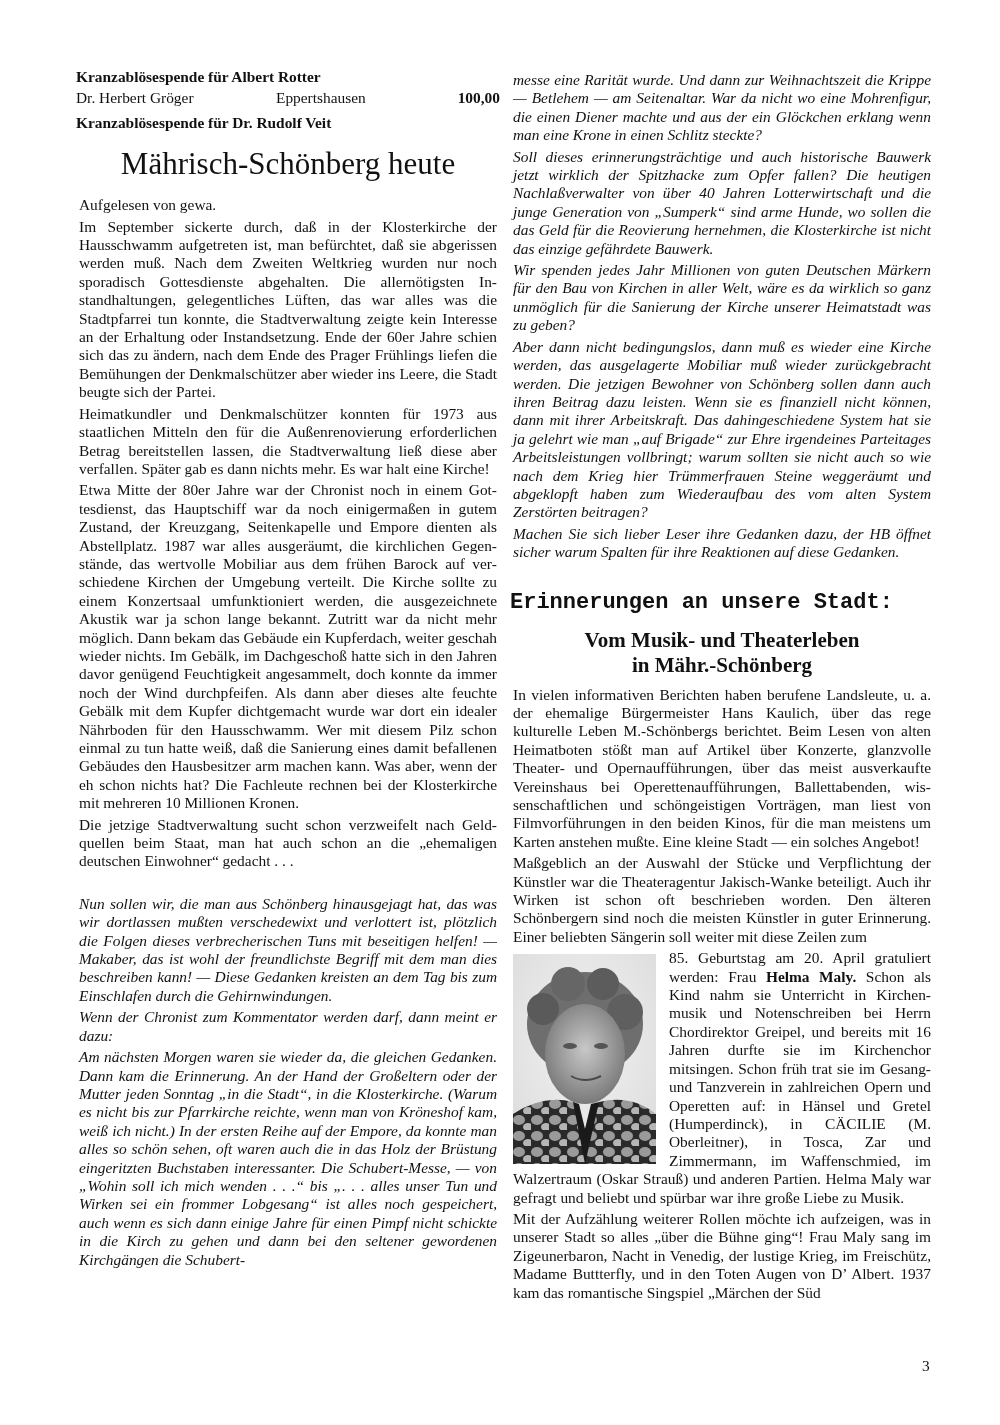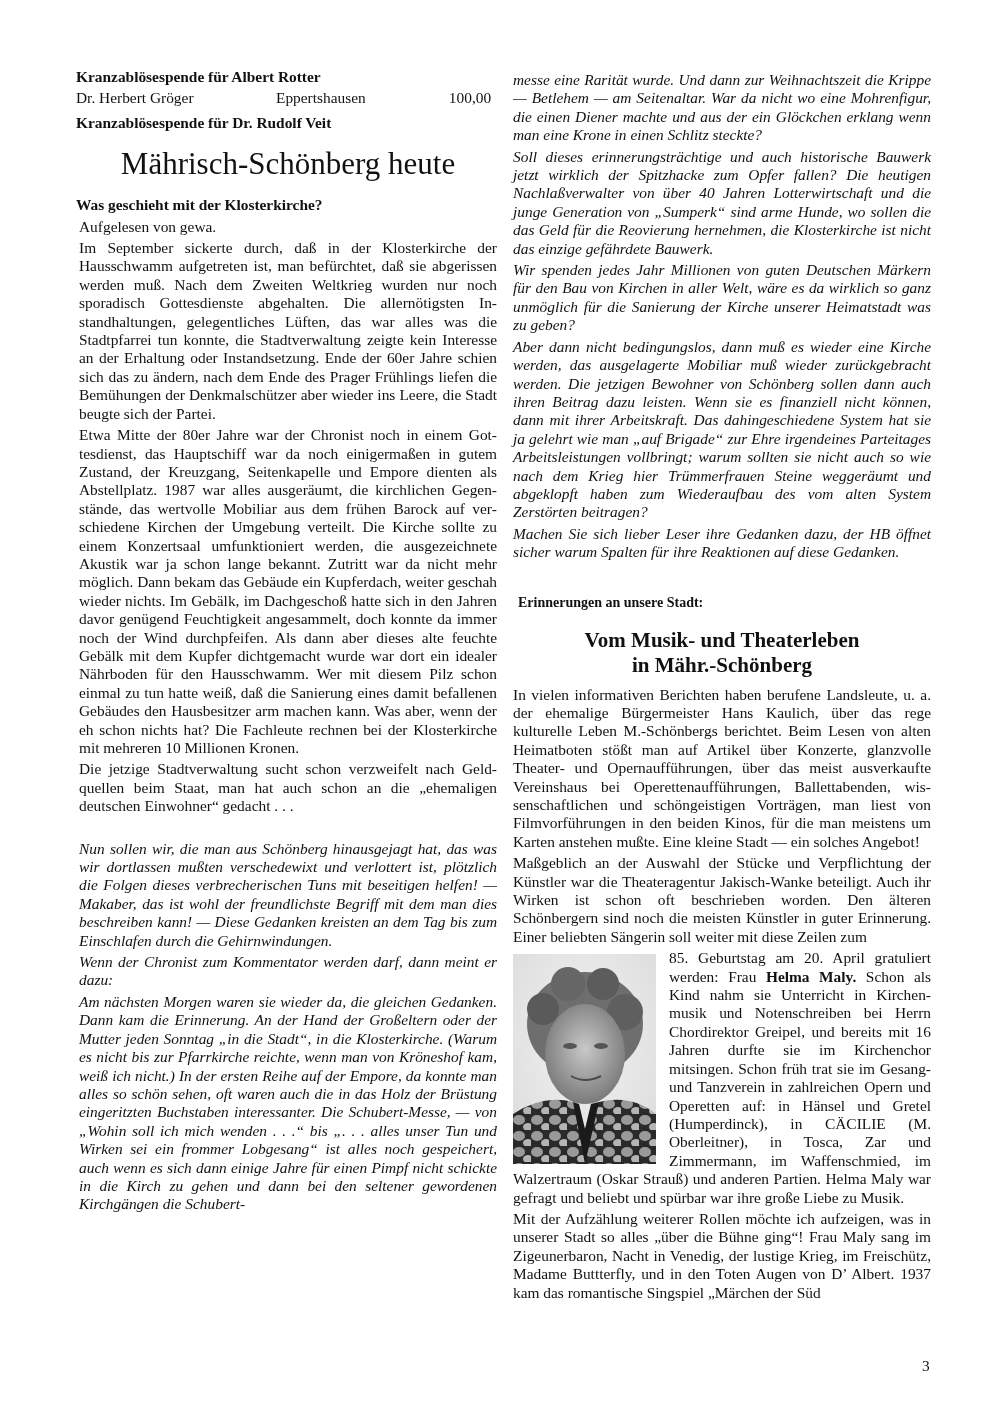--- a/index.html
+++ b/index.html
@@ -7,25 +7,25 @@
          font-family: "Liberation Serif", "DejaVu Serif", serif; color: #111; }
   .col { position: absolute; top: 68px; width: 424px; font-size: 15.4px; line-height: 18.4px; }
   .col-left { left: 76px; }
   .col-right { left: 510px; }
   p { margin: 3px; text-align: justify; hyphens: manual; }
   .it { font-style: italic; }
   .don-head { font-weight: bold; font-size: 15.4px; margin: 0 0 3px 0; }
   .don-row { display: flex; margin-bottom: 6px; }
   .don-row .name { width: 200px; }
   .don-row .city { flex: 1; }
-  .don-row .amt { width: 60px; text-align: center; }
+  .don-row .amt { width: 60px; text-align: right; font-weight: bold; }
   .main-title { font-weight: normal; font-size: 31px; line-height: 36px; text-align: center; margin: 14px 0 14px 0; }
   .subhead { font-weight: bold; margin: 0; }
   .spacer { height: 18px; }
-  .sect-title { font-weight: bold; font-size: 14px; line-height: 26px; margin: 28px 0 12px 8px; }
+  .sect-title { font-weight: bold; font-size: 22px; line-height: 26px; margin: 28px 0 12px 0; font-family: Liberation Mono, monospace; }
   .art-title { font-weight: bold; font-size: 21px; line-height: 25px; text-align: center; margin: 0 0 8px 0; }
   .photo { float: left; width: 143px; height: 210px; margin: 5px 13px 2px 0; position: relative; overflow: hidden;
            background: #e8e8e8; }
   .photo svg { display: block; }
   .page-num { position: absolute; left: 922px; top: 1357px; font-size: 15.4px; }
   b { font-weight: bold; }
 </style>
 </head>
 <body>
 
@@ -36,23 +36,23 @@
       <span class="name">Dr. Herbert Gröger</span>
       <span class="city">Eppertshausen</span>
       <span class="amt">100,00</span>
     </div>
   </div>
   <div>
     <div class="don-head">Kranzablösespende für Dr. Rudolf Veit</div>
   </div>
 
   <h1 class="main-title">Mährisch-Schönberg heute</h1>
-  <p class="subhead">Was geschieht mit der Klosterkirche?</p>
   <p>Aufgelesen von gewa.</p>
   <p>Im September sickerte durch, daß in der Klosterkirche der Hausschwamm aufgetreten ist, man befürchtet, daß sie abgeris­sen werden muß. Nach dem Zweiten Weltkrieg wurden nur noch sporadisch Gottesdienste abgehalten. Die allernötigsten In­standhaltungen, gelegentliches Lüften, das war alles was die Stadtpfarrei tun konnte, die Stadtverwaltung zeigte kein Interes­se an der Erhaltung oder Instandsetzung. Ende der 60er Jahre schien sich das zu ändern, nach dem Ende des Prager Frühlings liefen die Bemühungen der Denkmalschützer aber wieder ins Leere, die Stadt beugte sich der Partei.</p>
+  <p>Heimatkundler und Denkmalschützer konnten für 1973 aus staatlichen Mitteln den für die Außenrenovierung erforderli­chen Betrag bereitstellen lassen, die Stadtverwaltung ließ diese aber verfallen. Später gab es dann nichts mehr. Es war halt eine Kirche!</p>
   <p>Etwa Mitte der 80er Jahre war der Chronist noch in einem Got­tesdienst, das Hauptschiff war da noch einigermaßen in gutem Zustand, der Kreuzgang, Seitenkapelle und Empore dienten als Abstellplatz. 1987 war alles ausgeräumt, die kirchlichen Gegen­stände, das wertvolle Mobiliar aus dem frühen Barock auf ver­schiedene Kirchen der Umgebung verteilt. Die Kirche sollte zu einem Konzertsaal umfunktioniert werden, die ausgezeichnete Akustik war ja schon lange bekannt. Zutritt war da nicht mehr möglich. Dann bekam das Gebäude ein Kupferdach, weiter ge­schah wieder nichts. Im Gebälk, im Dachgeschoß hatte sich in den Jahren davor genügend Feuchtigkeit angesammelt, doch konnte da immer noch der Wind durchpfeifen. Als dann aber dieses alte feuchte Gebälk mit dem Kupfer dichtgemacht wurde war dort ein idealer Nährboden für den Hausschwamm. Wer mit diesem Pilz schon einmal zu tun hatte weiß, daß die Sanie­rung eines damit befallenen Gebäudes den Hausbesitzer arm machen kann. Was aber, wenn der eh schon nichts hat? Die Fachleute rechnen bei der Klosterkirche mit mehreren 10 Millio­nen Kronen.</p>
   <p>Die jetzige Stadtverwaltung sucht schon verzweifelt nach Geld­quellen beim Staat, man hat auch schon an die „ehemaligen deutschen Einwohner“ gedacht . . .</p>
   <div class="spacer"></div>
   <p class="it">Nun sollen wir, die man aus Schönberg hinausgejagt hat, das was wir dortlassen mußten verschedewixt und verlottert ist, plötzlich die Folgen dieses verbrecherischen Tuns mit beseitigen helfen! — Makaber, das ist wohl der freundlichste Begriff mit dem man dies beschreiben kann! — Diese Gedanken kreisten an dem Tag bis zum Einschlafen durch die Gehirnwindungen.</p>
   <p class="it">Wenn der Chronist zum Kommentator werden darf, dann meint er dazu:</p>
   <p class="it" id="flow-a">Am nächsten Morgen waren sie wieder da, die gleichen Gedan­ken. Dann kam die Erinnerung. An der Hand der Großeltern oder der Mutter jeden Sonntag „in die Stadt“, in die Klosterkir­che. (Warum es nicht bis zur Pfarrkirche reichte, wenn man von Kröneshof kam, weiß ich nicht.) In der ersten Reihe auf der Em­pore, da konnte man alles so schön sehen, oft waren auch die in das Holz der Brüstung eingeritzten Buchstaben interessanter. Die Schubert-Messe, — von „Wohin soll ich mich wenden . . .“ bis „. . . alles unser Tun und Wirken sei ein frommer Lobge­sang“ ist alles noch gespeichert, auch wenn es sich dann einige Jahre für einen Pimpf nicht schickte in die Kirch zu gehen und dann bei den seltener gewordenen Kirchgängen die Schubert-</p>
 </div>
 
 <div class="col col-right">
   <div id="flow-b">

